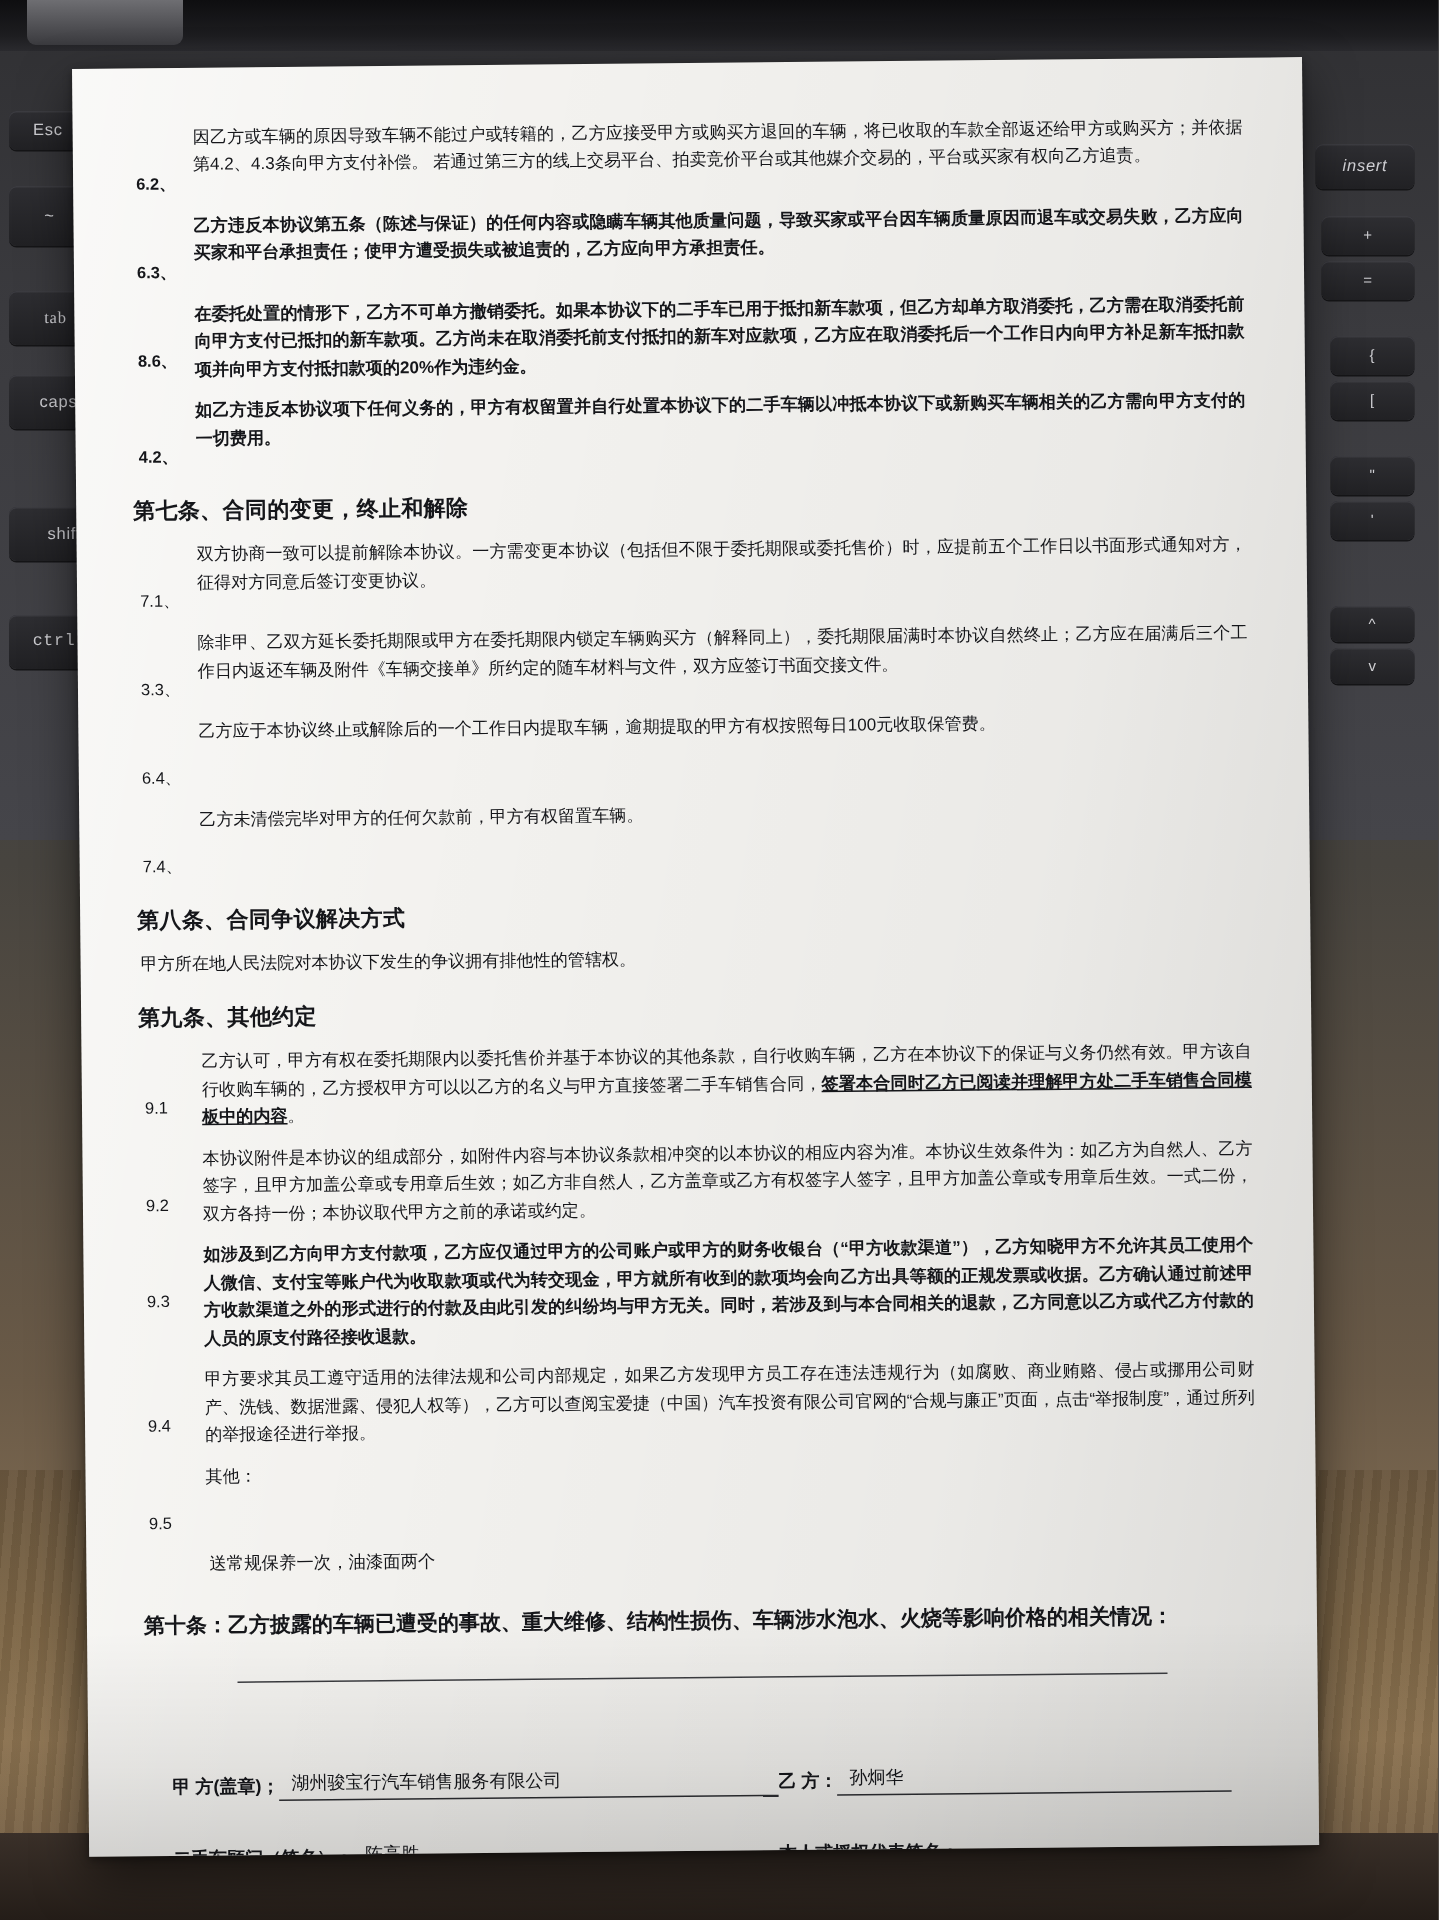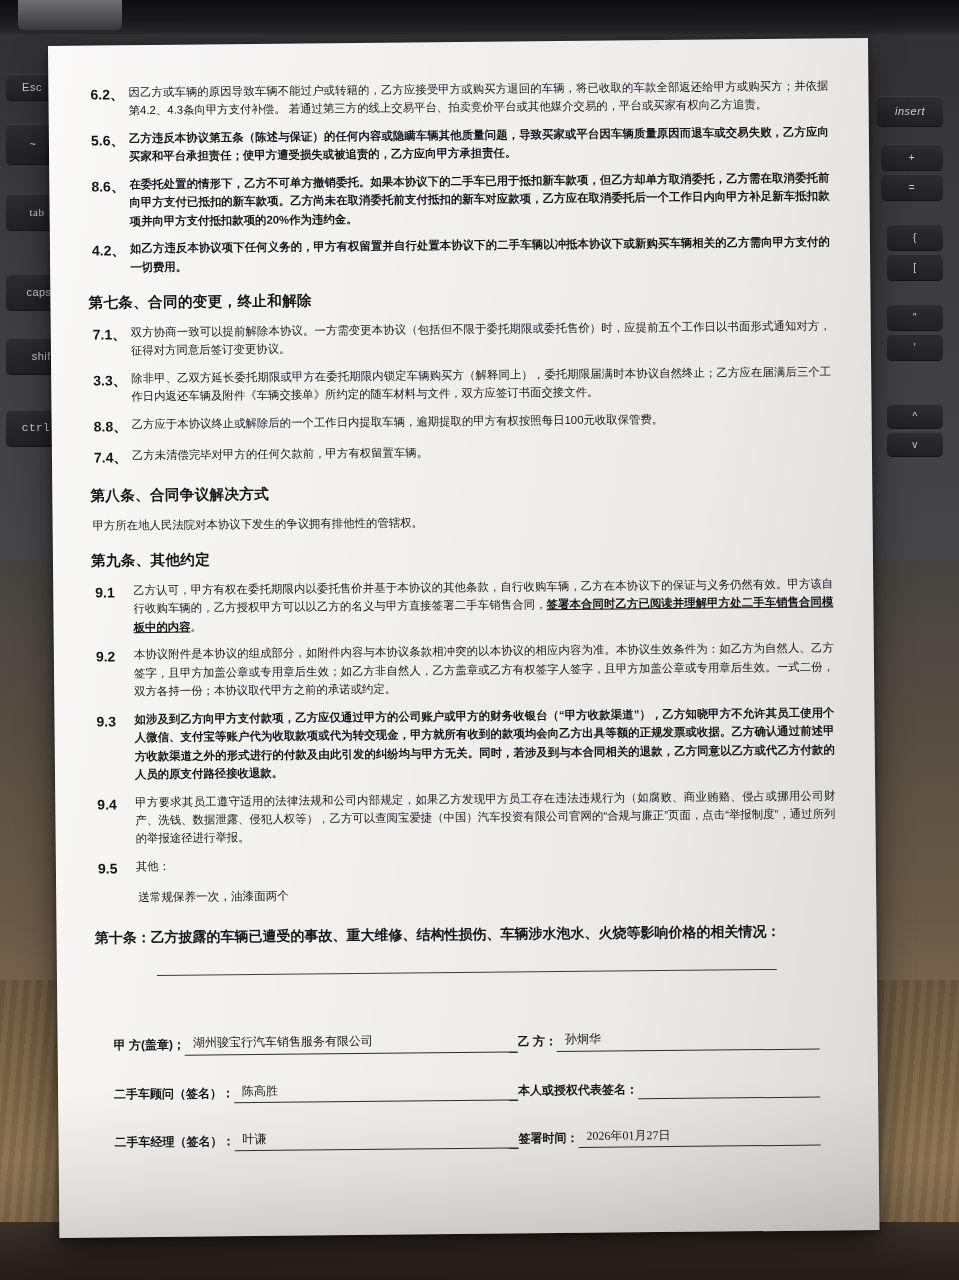--- a/index.html
+++ b/index.html
@@ -106,24 +106,25 @@
     line-height: 1.62;
   }
   .clause {
     display: flex;
     margin-bottom: 9px;
   }
   .clause .num {
     flex: 0 0 auto;
     width: 38px;
     font-weight: bold;
-    font-size: 14px;
+    font-size: 11px;
     padding-left: 4px;
-  }
-  .clause .num.light { font-weight: bold; }
+    margin-top: 32px;
+  }
+  .clause .num.light { font-weight: normal; }
   .clause .txt {
     flex: 1 1 auto;
     text-align: justify;
   }
   .clause .txt.b { font-weight: bold; }
   .section-title {
     font-weight: bold;
     font-size: 14.6px;
     margin: 15px 0 8px 0;
     letter-spacing: .3px;
@@ -193,21 +194,21 @@
   <div class="bg-desk">
     <div class="laptop-body">
       <div class="screen-hinge">
         <div class="hinge-tab"></div>
       </div>
 
       <div class="keyboard-left">
         <div class="key" style="left:6px;top:40px;width:52px;height:26px;">Esc</div>
         <div class="key" style="left:6px;top:90px;width:54px;height:40px;">~</div>
         <div class="key" style="left:6px;top:160px;width:62px;height:36px;font-family:Liberation Serif, serif;">tab</div>
-        <div class="key" style="left:6px;top:240px;width:66px;height:36px;">caps</div>
+        <div class="key" style="left:6px;top:216px;width:66px;height:36px;">caps</div>
         <div class="key" style="left:6px;top:304px;width:74px;height:36px;">shift</div>
         <div class="key" style="left:6px;top:376px;width:60px;height:36px;font-family:Liberation Mono, monospace;">ctrl</div>
       </div>
 
       <div class="keyboard-right">
         <div class="key" style="right:16px;top:62px;width:66px;height:30px;font-style:italic;">insert</div>
         <div class="key small" style="right:16px;top:110px;width:62px;height:26px;">+</div>
         <div class="key small" style="right:16px;top:140px;width:62px;height:26px;">=</div>
         <div class="key small" style="right:16px;top:190px;width:56px;height:26px;">{</div>
         <div class="key small" style="right:16px;top:220px;width:56px;height:26px;">[</div>
@@ -225,21 +226,21 @@
 
   <div id="paper">
     <div class="page-inner">
 
       <div>
         <div class="clause">
           <div class="num">6.2、</div>
           <div class="txt">因乙方或车辆的原因导致车辆不能过户或转籍的，乙方应接受甲方或购买方退回的车辆，将已收取的车款全部返还给甲方或购买方；并依据第4.2、4.3条向甲方支付补偿。 若通过第三方的线上交易平台、拍卖竞价平台或其他媒介交易的，平台或买家有权向乙方追责。</div>
         </div>
         <div class="clause">
-          <div class="num">5.6、</div>
+          <div class="num">6.3、</div>
           <div class="txt b">乙方违反本协议第五条（陈述与保证）的任何内容或隐瞒车辆其他质量问题，导致买家或平台因车辆质量原因而退车或交易失败，乙方应向买家和平台承担责任；使甲方遭受损失或被追责的，乙方应向甲方承担责任。</div>
         </div>
         <div class="clause">
           <div class="num">8.6、</div>
           <div class="txt b">在委托处置的情形下，乙方不可单方撤销委托。如果本协议下的二手车已用于抵扣新车款项，但乙方却单方取消委托，乙方需在取消委托前向甲方支付已抵扣的新车款项。乙方尚未在取消委托前支付抵扣的新车对应款项，乙方应在取消委托后一个工作日内向甲方补足新车抵扣款项并向甲方支付抵扣款项的20%作为违约金。</div>
         </div>
         <div class="clause">
           <div class="num">4.2、</div>
           <div class="txt b">如乙方违反本协议项下任何义务的，甲方有权留置并自行处置本协议下的二手车辆以冲抵本协议下或新购买车辆相关的乙方需向甲方支付的一切费用。</div>
         </div>
@@ -249,21 +250,21 @@
       <div>
         <div class="clause">
           <div class="num light">7.1、</div>
           <div class="txt">双方协商一致可以提前解除本协议。一方需变更本协议（包括但不限于委托期限或委托售价）时，应提前五个工作日以书面形式通知对方，征得对方同意后签订变更协议。</div>
         </div>
         <div class="clause">
           <div class="num light">3.3、</div>
           <div class="txt">除非甲、乙双方延长委托期限或甲方在委托期限内锁定车辆购买方（解释同上），委托期限届满时本协议自然终止；乙方应在届满后三个工作日内返还车辆及附件《车辆交接单》所约定的随车材料与文件，双方应签订书面交接文件。</div>
         </div>
         <div class="clause">
-          <div class="num light">8.8、</div>
+          <div class="num light">6.4、</div>
           <div class="txt">乙方应于本协议终止或解除后的一个工作日内提取车辆，逾期提取的甲方有权按照每日100元收取保管费。</div>
         </div>
         <div class="clause">
           <div class="num light">7.4、</div>
           <div class="txt">乙方未清偿完毕对甲方的任何欠款前，甲方有权留置车辆。</div>
         </div>
       </div>
 
       <div class="section-title">第八条、合同争议解决方式</div>
       <div class="plain-line">甲方所在地人民法院对本协议下发生的争议拥有排他性的管辖权。</div>

